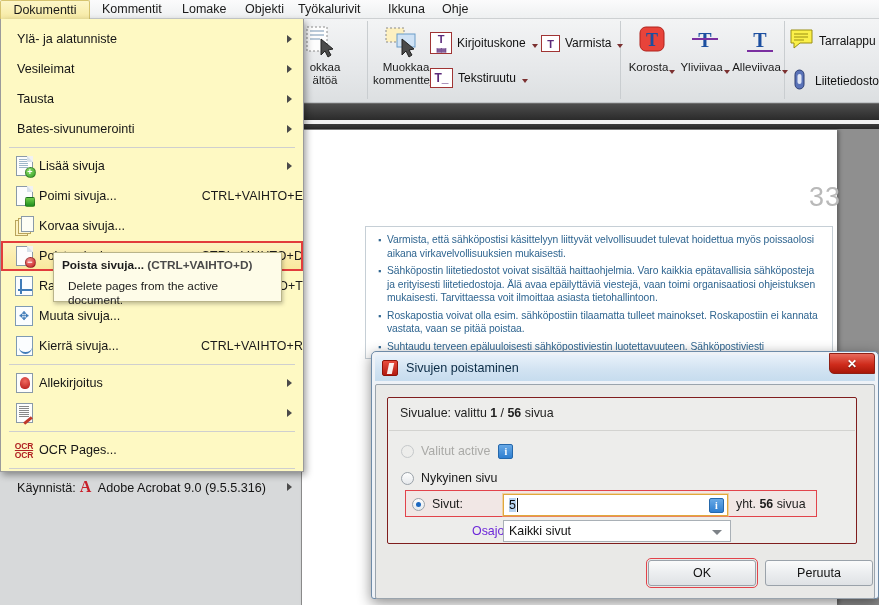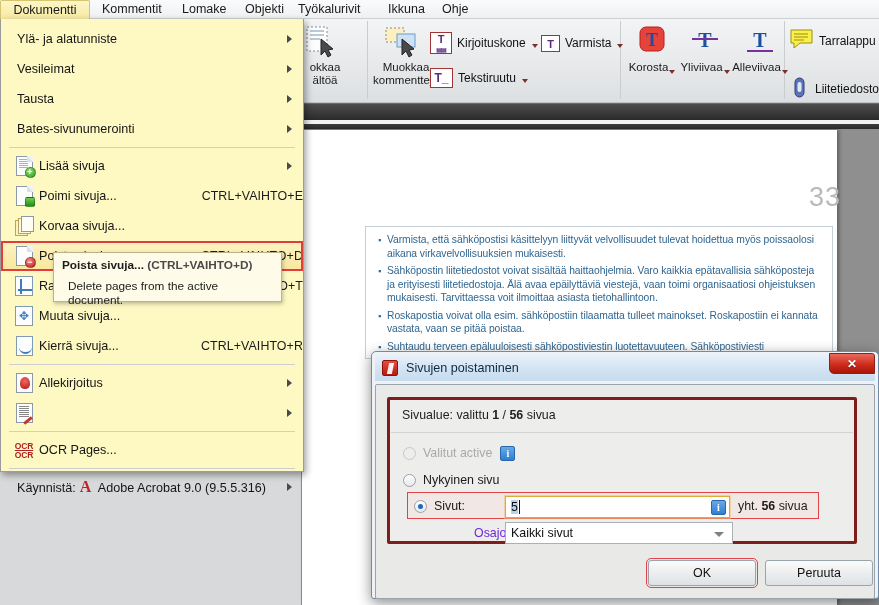--- a/index.html
+++ b/index.html
@@ -287,21 +287,21 @@
     text-shadow: 0 1px 1px rgba(0,0,0,0.5);
   }
   .dlg-body {
     position: relative; height: 215px; margin-top: 3px;
     background: #e9e9e7;
     border: 1px solid #9aa4ad;
     border-radius: 2px;
   }
   .group-box {
     position: absolute; left: 11px; top: 12px; width: 470px; height: 147px;
-    border: 3px solid #7f1d1d; background: #ededeb; border-radius: 2px;
+    border: 1px solid #7f1d1d; background: #ededeb; border-radius: 2px;
   }
   .group-title {
     position: absolute; left: 12px; top: 8px;
     font-size: 12.4px; color: #222;
   }
   .group-title b { font-weight: bold; }
   .grp-divider {
     position:absolute; left: 1px; right: 1px; top: 32px; height:1px; background:#d3d3d0;
   }
   .radio-row {
@@ -490,21 +490,21 @@
             <g stroke="#9a8f12" stroke-width="1">
                 <line x1="4" y1="5" x2="18" y2="5"></line>
                 <line x1="4" y1="8" x2="18" y2="8"></line>
                 <line x1="4" y1="11" x2="14" y2="11"></line>
               </g>
           </svg>
         </span>
         <span class="lbl">Tarralappu</span>
 
       </div>
-      <div class="rb-row" style="left:4px;top:56px;justify-content:center;">
+      <div class="rb-row" style="left:4px;top:48px;justify-content:center;">
         <span class="ic">
           <svg width="20" height="24" viewBox="0 0 20 24">
             <rect x="5" y="2" width="9" height="19" rx="4.5" fill="#5a73b8" stroke="#2e3f73"></rect>
             <rect x="7.5" y="6" width="4" height="10" rx="2" fill="#dfe6f5"></rect>
           </svg>
         </span>
         <span class="lbl">Liitetiedosto</span>
       </div>
     </div>
   </div>

